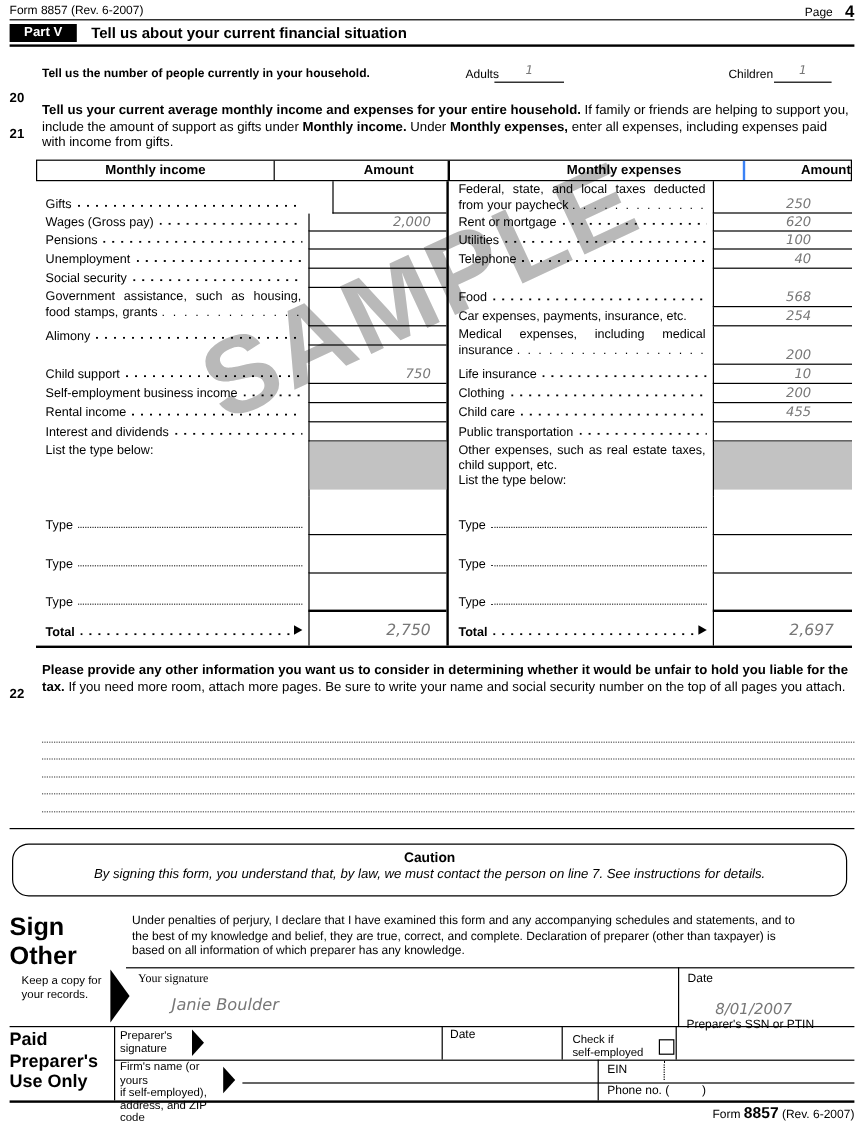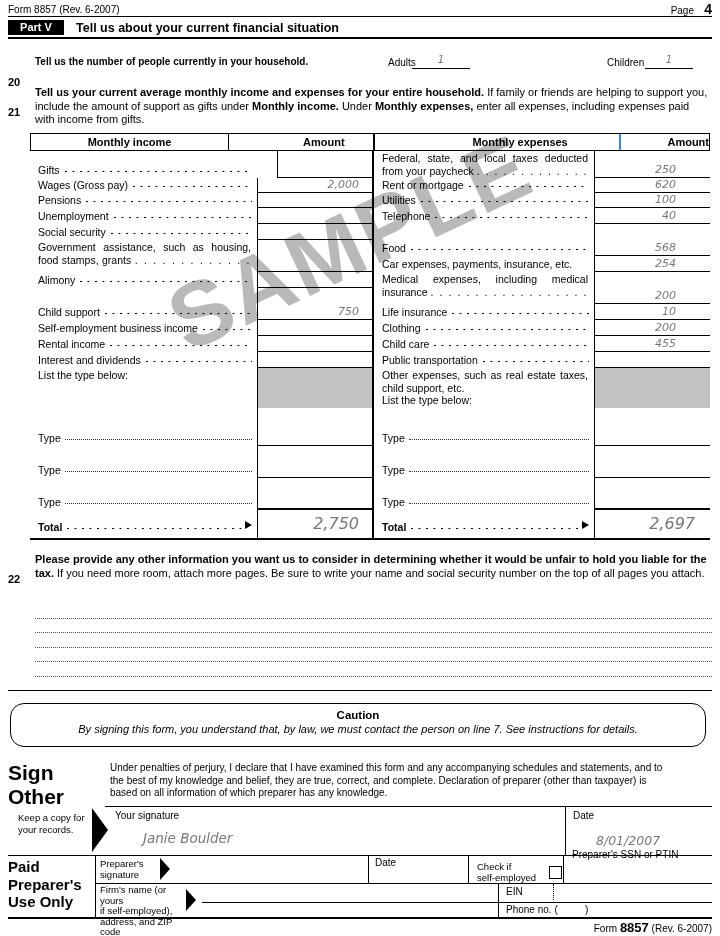--- a/index.html
+++ b/index.html
@@ -53,21 +53,21 @@
           background-size:7.5px 3px;background-repeat:repeat-x;}
   .dots-inline{letter-spacing:1.5px;}
   .dotline{flex:1;border-bottom:1px dotted #333;margin:0 2px 4px 4px;height:1px;}
   .acell{flex:1;border-left:1px solid #000;display:flex;align-items:flex-end;justify-content:flex-end;position:relative;box-sizing:border-box;}
   .acell.bline{border-bottom:1px solid #000;}
   .acell.thick{border-bottom:2px solid #000;}
   .grayfill{position:absolute;top:0;left:0;right:0;height:40px;background:#c2c2c2;}
   .val{font-family:"DejaVu Sans",sans-serif;font-style:italic;color:#777;font-size:11px;padding:0 13px 1px 0;}
   .half.right .val{padding-right:34px;}
   .half.right .trow.total .val{padding-right:15px;}
-  .trow.total .val{padding-bottom:5px;font-size:16px;}
+  .trow.total .val{padding-bottom:5px;font-size:13px;}
   .trow.total .lcell{padding-bottom:5px;}
   .tri-small{width:0;height:0;border-top:4px solid transparent;border-bottom:4px solid transparent;
              border-left:7px solid #000;margin:0 2px 4px 0;align-self:flex-end;}
 
   
   #watermark{left:145px;top:192px;width:410px;text-align:center;font-size:90px;font-weight:bold;
              color:#b9b9b9;transform:rotate(-25deg);letter-spacing:2px;z-index:0;user-select:none;}
 
   
   .ansline{height:13.5px;border-bottom:1.5px dotted #555;}
@@ -413,21 +413,21 @@
 
   <div class="abs" id="sign-title">
     <div>Sign</div>
     <div>Other</div>
   </div>
   <div class="abs" id="perjury">Under penalties of perjury, I declare that I have examined this form and any accompanying schedules and statements, and to the best of my knowledge and belief, they are true, correct, and complete. Declaration of preparer (other than taxpayer) is based on all information of which preparer has any knowledge.</div>
   <div class="abs" id="keepcopy">Keep a copy for your records.</div>
 
   <div class="hline" style="left:105px;right:8px;top:806px;"></div>
   <div class="bigtri" style="left:92px;top:808px;"></div>
-  <div class="abs lab10" style="left:115px;top:810px;">Your signature</div>
+  <div class="abs lab10" style="left:115px;top:810px;font-family:Liberation Serif, serif;">Your signature</div>
   <div class="abs fill" id="sig-value">Janie Boulder</div>
   <div class="vline" style="left:565px;top:806px;height:49px;"></div>
   <div class="abs lab10" style="left:573px;top:810px;">Date</div>
   <div class="abs fill" id="date-value">8/01/2007</div>
   <div class="hline" id="signline-bottom"></div>
 
   <div class="abs" id="prep-title">
     <div>Paid</div>
     <div>Preparer's</div>
     <div>Use Only</div>

